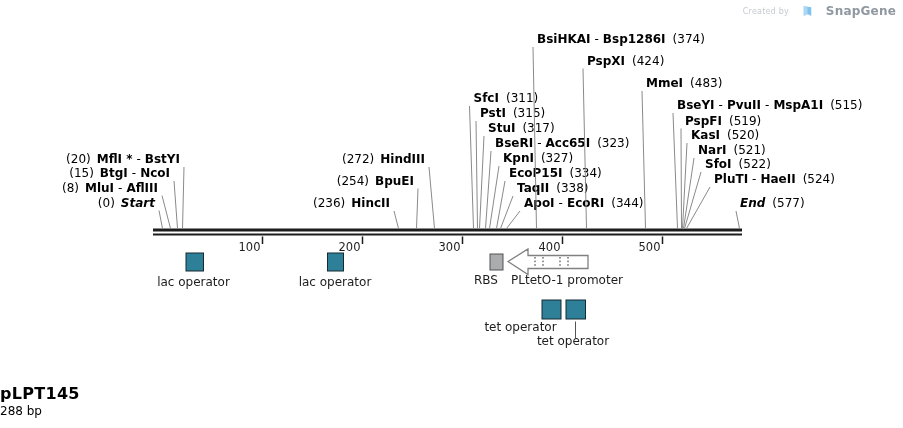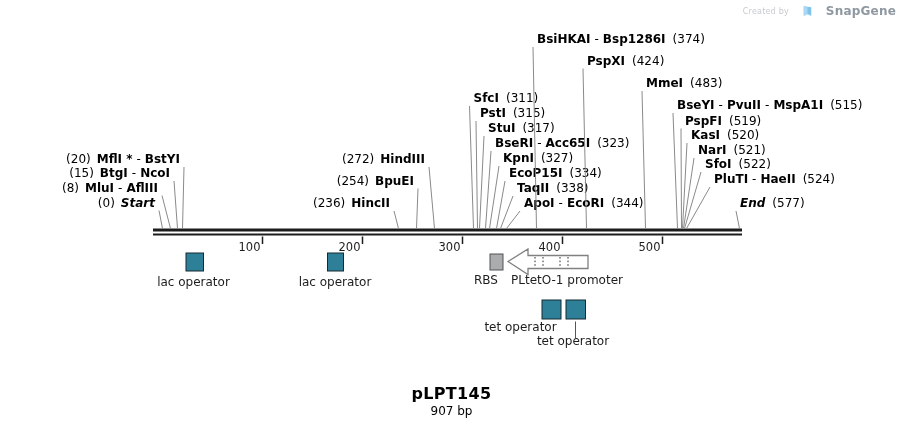--- a/index.html
+++ b/index.html
@@ -8,21 +8,21 @@
     font-family:"DejaVu Sans",sans-serif;
   }
   #map-svg{position:absolute;left:0;top:0;}
   #map-svg text{font-family:"DejaVu Sans",sans-serif;}
   .attribution{
     position:absolute;top:4px;right:7px;display:flex;align-items:center;gap:14px;
   }
   .created-by{font-size:8px;color:#c6cbd0;letter-spacing:.2px;}
   .brand{font-size:12px;color:#8f98a1;font-weight:bold;letter-spacing:.2px;}
   .flag{width:9px;height:13px;display:block;}
-  .title-block{position:absolute;left:0;right:0;top:384px;text-align:center;color:#000;}
+  .title-block{position:absolute;left:0;right:0;top:384px;text-align:left;color:#000;}
   .plasmid-name{font-size:16px;font-weight:bold;letter-spacing:.3px;}
   .plasmid-length{font-size:12px;margin-top:1px;}
 </style>
 </head>
 <body>
 
 <div class="canvas">
 
   <svg id="map-svg" width="903" height="428" viewBox="0 0 903 428">
       <rect x="153" y="228.5" width="589" height="3" fill="#1d1d1d"></rect>
@@ -182,16 +182,16 @@
     <span class="created-by">Created by</span>
     <svg class="flag" viewBox="0 0 12 16">
       <path d="M1 1 L11 2.2 L11 14 L6.2 11.4 L1 13.6 Z" fill="#7fc3ec"></path>
       <path d="M1 1 L6 1.6 L6 12 L1 13.6 Z" fill="#aad8f4"></path>
     </svg>
     <span class="brand">SnapGene</span>
   </div>
 
   <div class="title-block">
     <div class="plasmid-name">pLPT145</div>
-    <div class="plasmid-length">907 bp</div>
+    <div class="plasmid-length">288 bp</div>
   </div>
 
 </div>
 
 </body></html>

